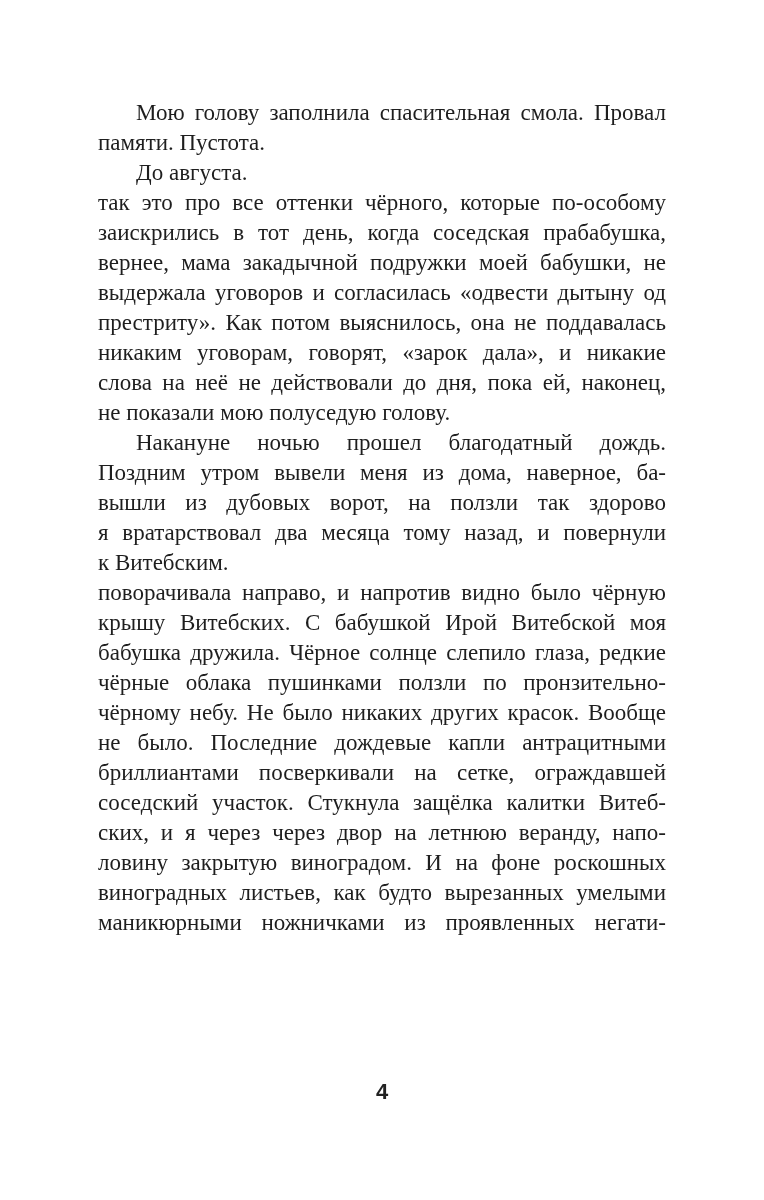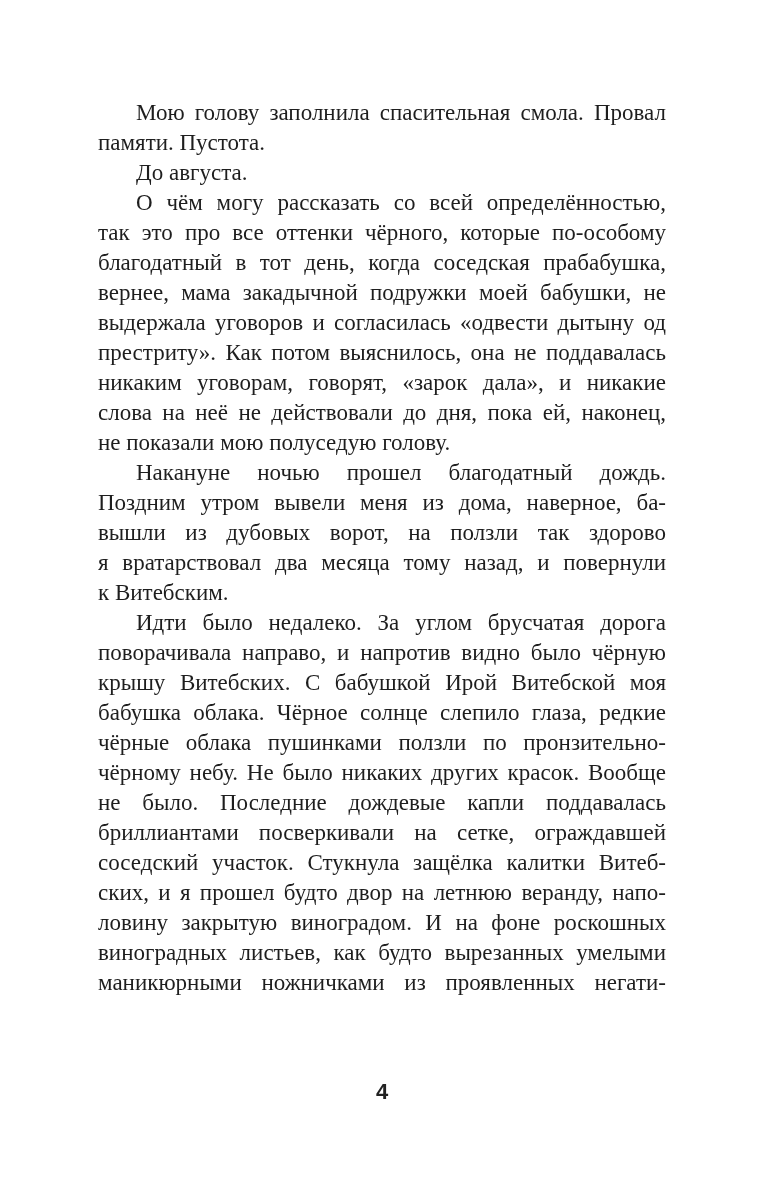--- a/index.html
+++ b/index.html
@@ -57,47 +57,45 @@
 <div class="page">
   <div class="text-block">
       <div class="para">
         <div class="line first just">Мою голову заполнила спасительная смола. Провал</div>
         <div class="line">памяти. Пустота.</div>
       </div>
       <div class="para">
         <div class="line first">До августа.</div>
       </div>
       <div class="para">
-        <div class="line first just">О чём могу рассказать со всей определённостью,</div>
         <div class="line just">так это про все оттенки чёрного, которые по-особому</div>
-        <div class="line just">благодатный в тот день, когда соседская прабабушка,</div>
+        <div class="line just">заискрились в тот день, когда соседская прабабушка,</div>
         <div class="line just">вернее, мама закадычной подружки моей бабушки, не</div>
         <div class="line just">выдержала уговоров и согласилась «одвести дытыну од</div>
         <div class="line just">престриту». Как потом выяснилось, она не поддавалась</div>
         <div class="line just">никаким уговорам, говорят, «зарок дала», и никакие</div>
         <div class="line just">слова на неё не действовали до дня, пока ей, наконец,</div>
         <div class="line">не показали мою полуседую голову.</div>
       </div>
       <div class="para">
         <div class="line first just">Накануне ночью прошел благодатный дождь.</div>
         <div class="line just">Поздним утром вывели меня из дома, наверное, ба-</div>
         <div class="line just">вышли из дубовых ворот, на ползли так здорово</div>
         <div class="line just">я вратарствовал два месяца тому назад, и повернули</div>
         <div class="line">к Витебским.</div>
       </div>
       <div class="para">
-        <div class="line first just">Идти было недалеко. За углом брусчатая дорога</div>
         <div class="line just">поворачивала направо, и напротив видно было чёрную</div>
         <div class="line just">крышу Витебских. С бабушкой Ирой Витебской моя</div>
-        <div class="line just">бабушка облака. Чёрное солнце слепило глаза, редкие</div>
+        <div class="line just">бабушка дружила. Чёрное солнце слепило глаза, редкие</div>
         <div class="line just">чёрные облака пушинками ползли по пронзительно-</div>
         <div class="line just">чёрному небу. Не было никаких других красок. Вообще</div>
-        <div class="line just">не было. Последние дождевые капли поддавалась</div>
+        <div class="line just">не было. Последние дождевые капли антрацитными</div>
         <div class="line just">бриллиантами посверкивали на сетке, ограждавшей</div>
         <div class="line just">соседский участок. Стукнула защёлка калитки Витеб-</div>
-        <div class="line just">ских, и я прошел будто двор на летнюю веранду, напо-</div>
+        <div class="line just">ских, и я через через двор на летнюю веранду, напо-</div>
         <div class="line just">ловину закрытую виноградом. И на фоне роскошных</div>
         <div class="line just">виноградных листьев, как будто вырезанных умелыми</div>
         <div class="line just">маникюрными ножничками из проявленных негати-</div>
       </div>
     </div>
   <div class="page-number">4</div>
 </div>
 
 </body></html>

